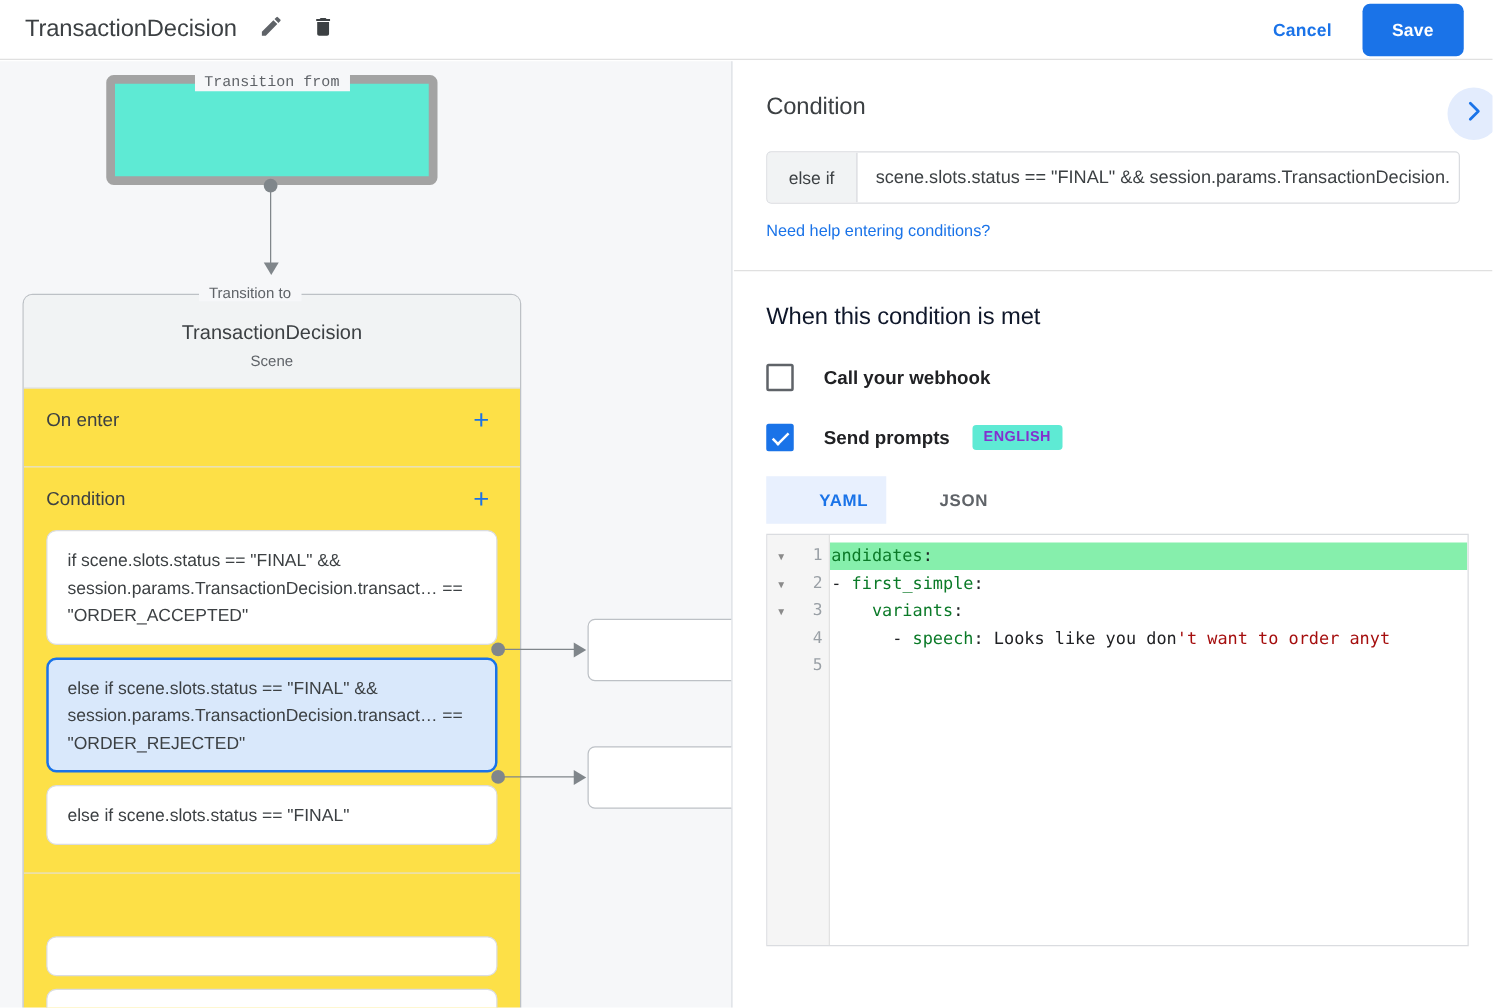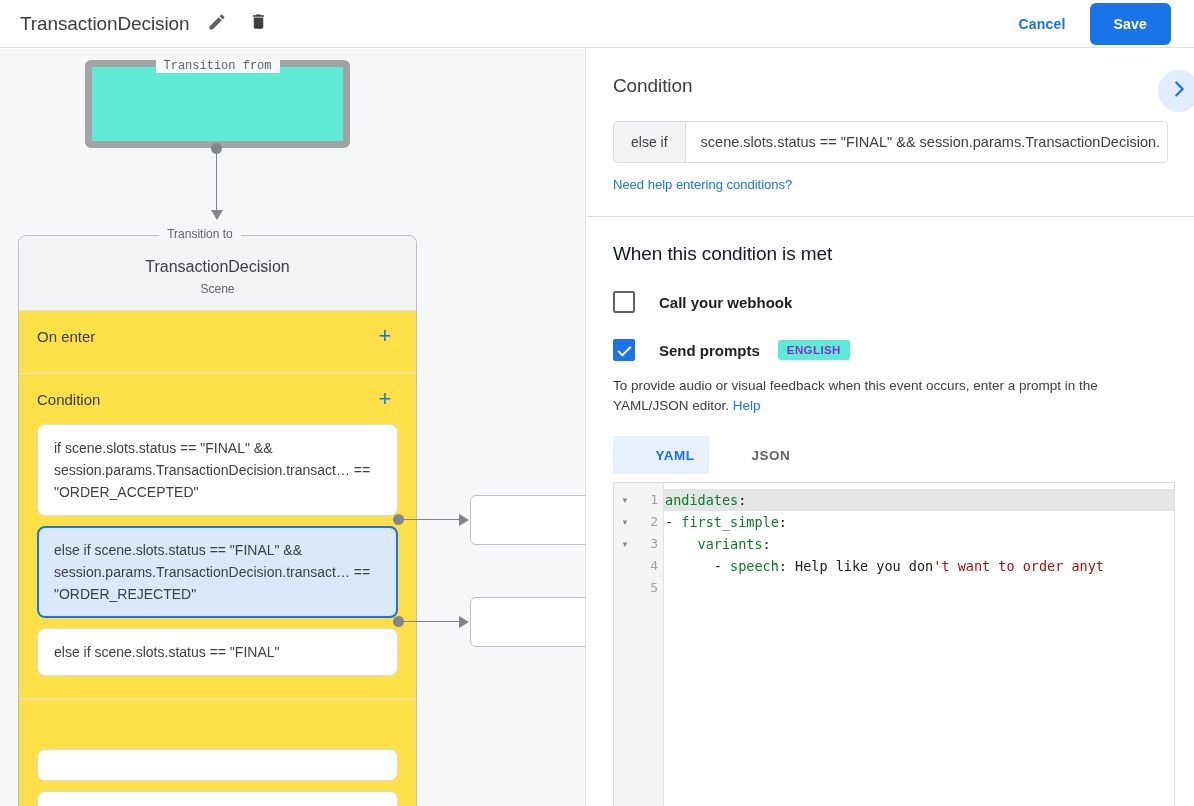--- a/index.html
+++ b/index.html
@@ -379,21 +379,21 @@
     position: relative;
   }
   .cline {
     height: 22px; line-height: 22px;
     font-family: "DejaVu Sans Mono", monospace;
     font-size: 13.5px;
     color: #202124;
     white-space: pre;
     padding-left: 1px;
   }
-  .cline.hl { background: #e5e5e5; }
+  .cline.hl { background: #86efac; }
   .tk-key { color: #0b7a28; }
   .tk-str { color: #a50e0e; }
   .tk-txt { color: #202124; }
 </style>
 </head>
 <body>
 
 <div id="topbar">
   <div id="topbar-title">TransactionDecision</div>
 
@@ -503,24 +503,20 @@
       <div class="cbox"></div>
       <div class="check-label">Call your webhook</div>
     </div>
 
     <div class="check-row">
       <div class="cbox checked"></div>
       <div class="check-label">Send prompts</div>
       <div id="lang-badge">ENGLISH</div>
     </div>
 
-    <div id="prompt-desc">
-      <span>To provide audio or visual feedback when this event occurs, enter a prompt in the YAML/JSON editor.</span>
-      <a>Help</a>
-    </div>
 
     <div id="fmt-tabs">
       <div class="fmt-tab active">YAML</div>
       <div class="fmt-tab">JSON</div>
     </div>
 
     <div id="editor">
       <div id="fold-col">
           <div class="fold">▼</div>
           <div class="fold">▼</div>
@@ -532,18 +528,18 @@
           <div class="lineno">1</div>
           <div class="lineno">2</div>
           <div class="lineno">3</div>
           <div class="lineno">4</div>
           <div class="lineno">5</div>
         </div>
       <div id="code">
           <div class="cline hl"><span class="tk-key">andidates</span><span class="tk-txt">:</span></div>
           <div class="cline"><span class="tk-txt">- </span><span class="tk-key">first_simple</span><span class="tk-txt">:</span></div>
           <div class="cline"><span class="tk-txt">    </span><span class="tk-key">variants</span><span class="tk-txt">:</span></div>
-          <div class="cline"><span class="tk-txt">      - </span><span class="tk-key">speech</span><span class="tk-txt">: </span><span class="tk-txt">Help like you don</span><span class="tk-str">'t want to order anyt</span></div>
+          <div class="cline"><span class="tk-txt">      - </span><span class="tk-key">speech</span><span class="tk-txt">: </span><span class="tk-txt">Looks like you don</span><span class="tk-str">'t want to order anyt</span></div>
           <div class="cline"></div>
         </div>
     </div>
   </div>
 </div>
 
 </body></html>

